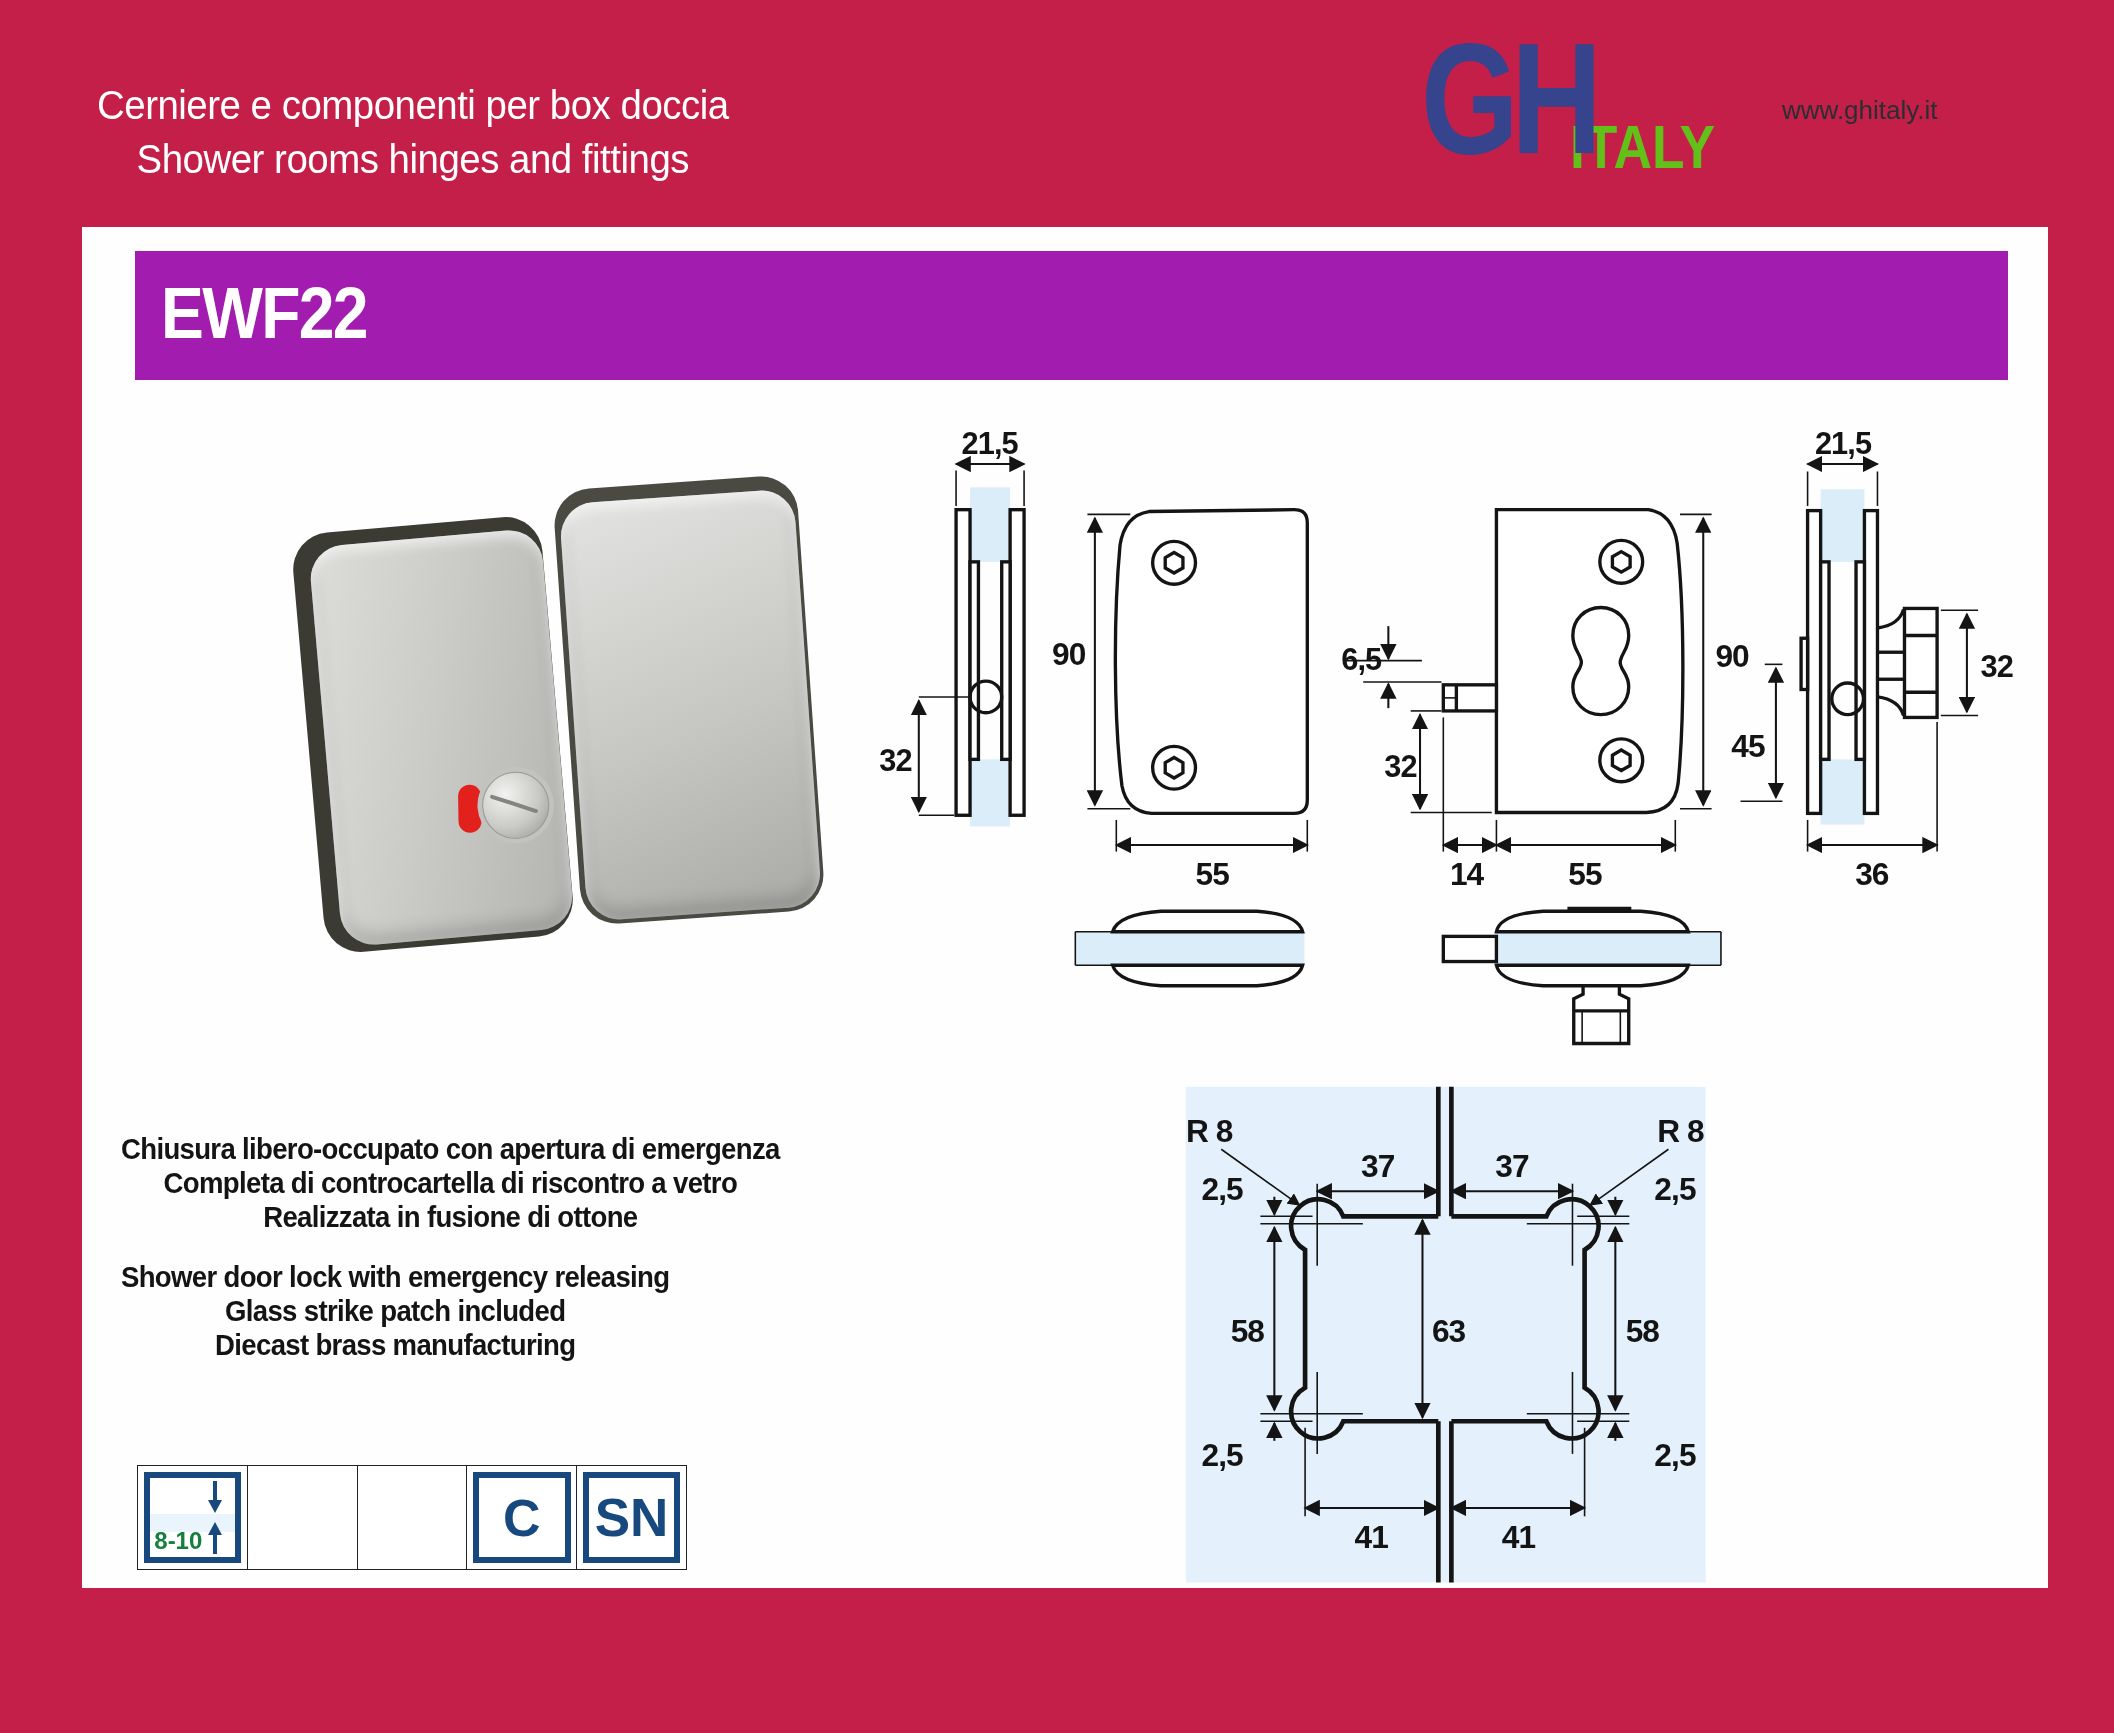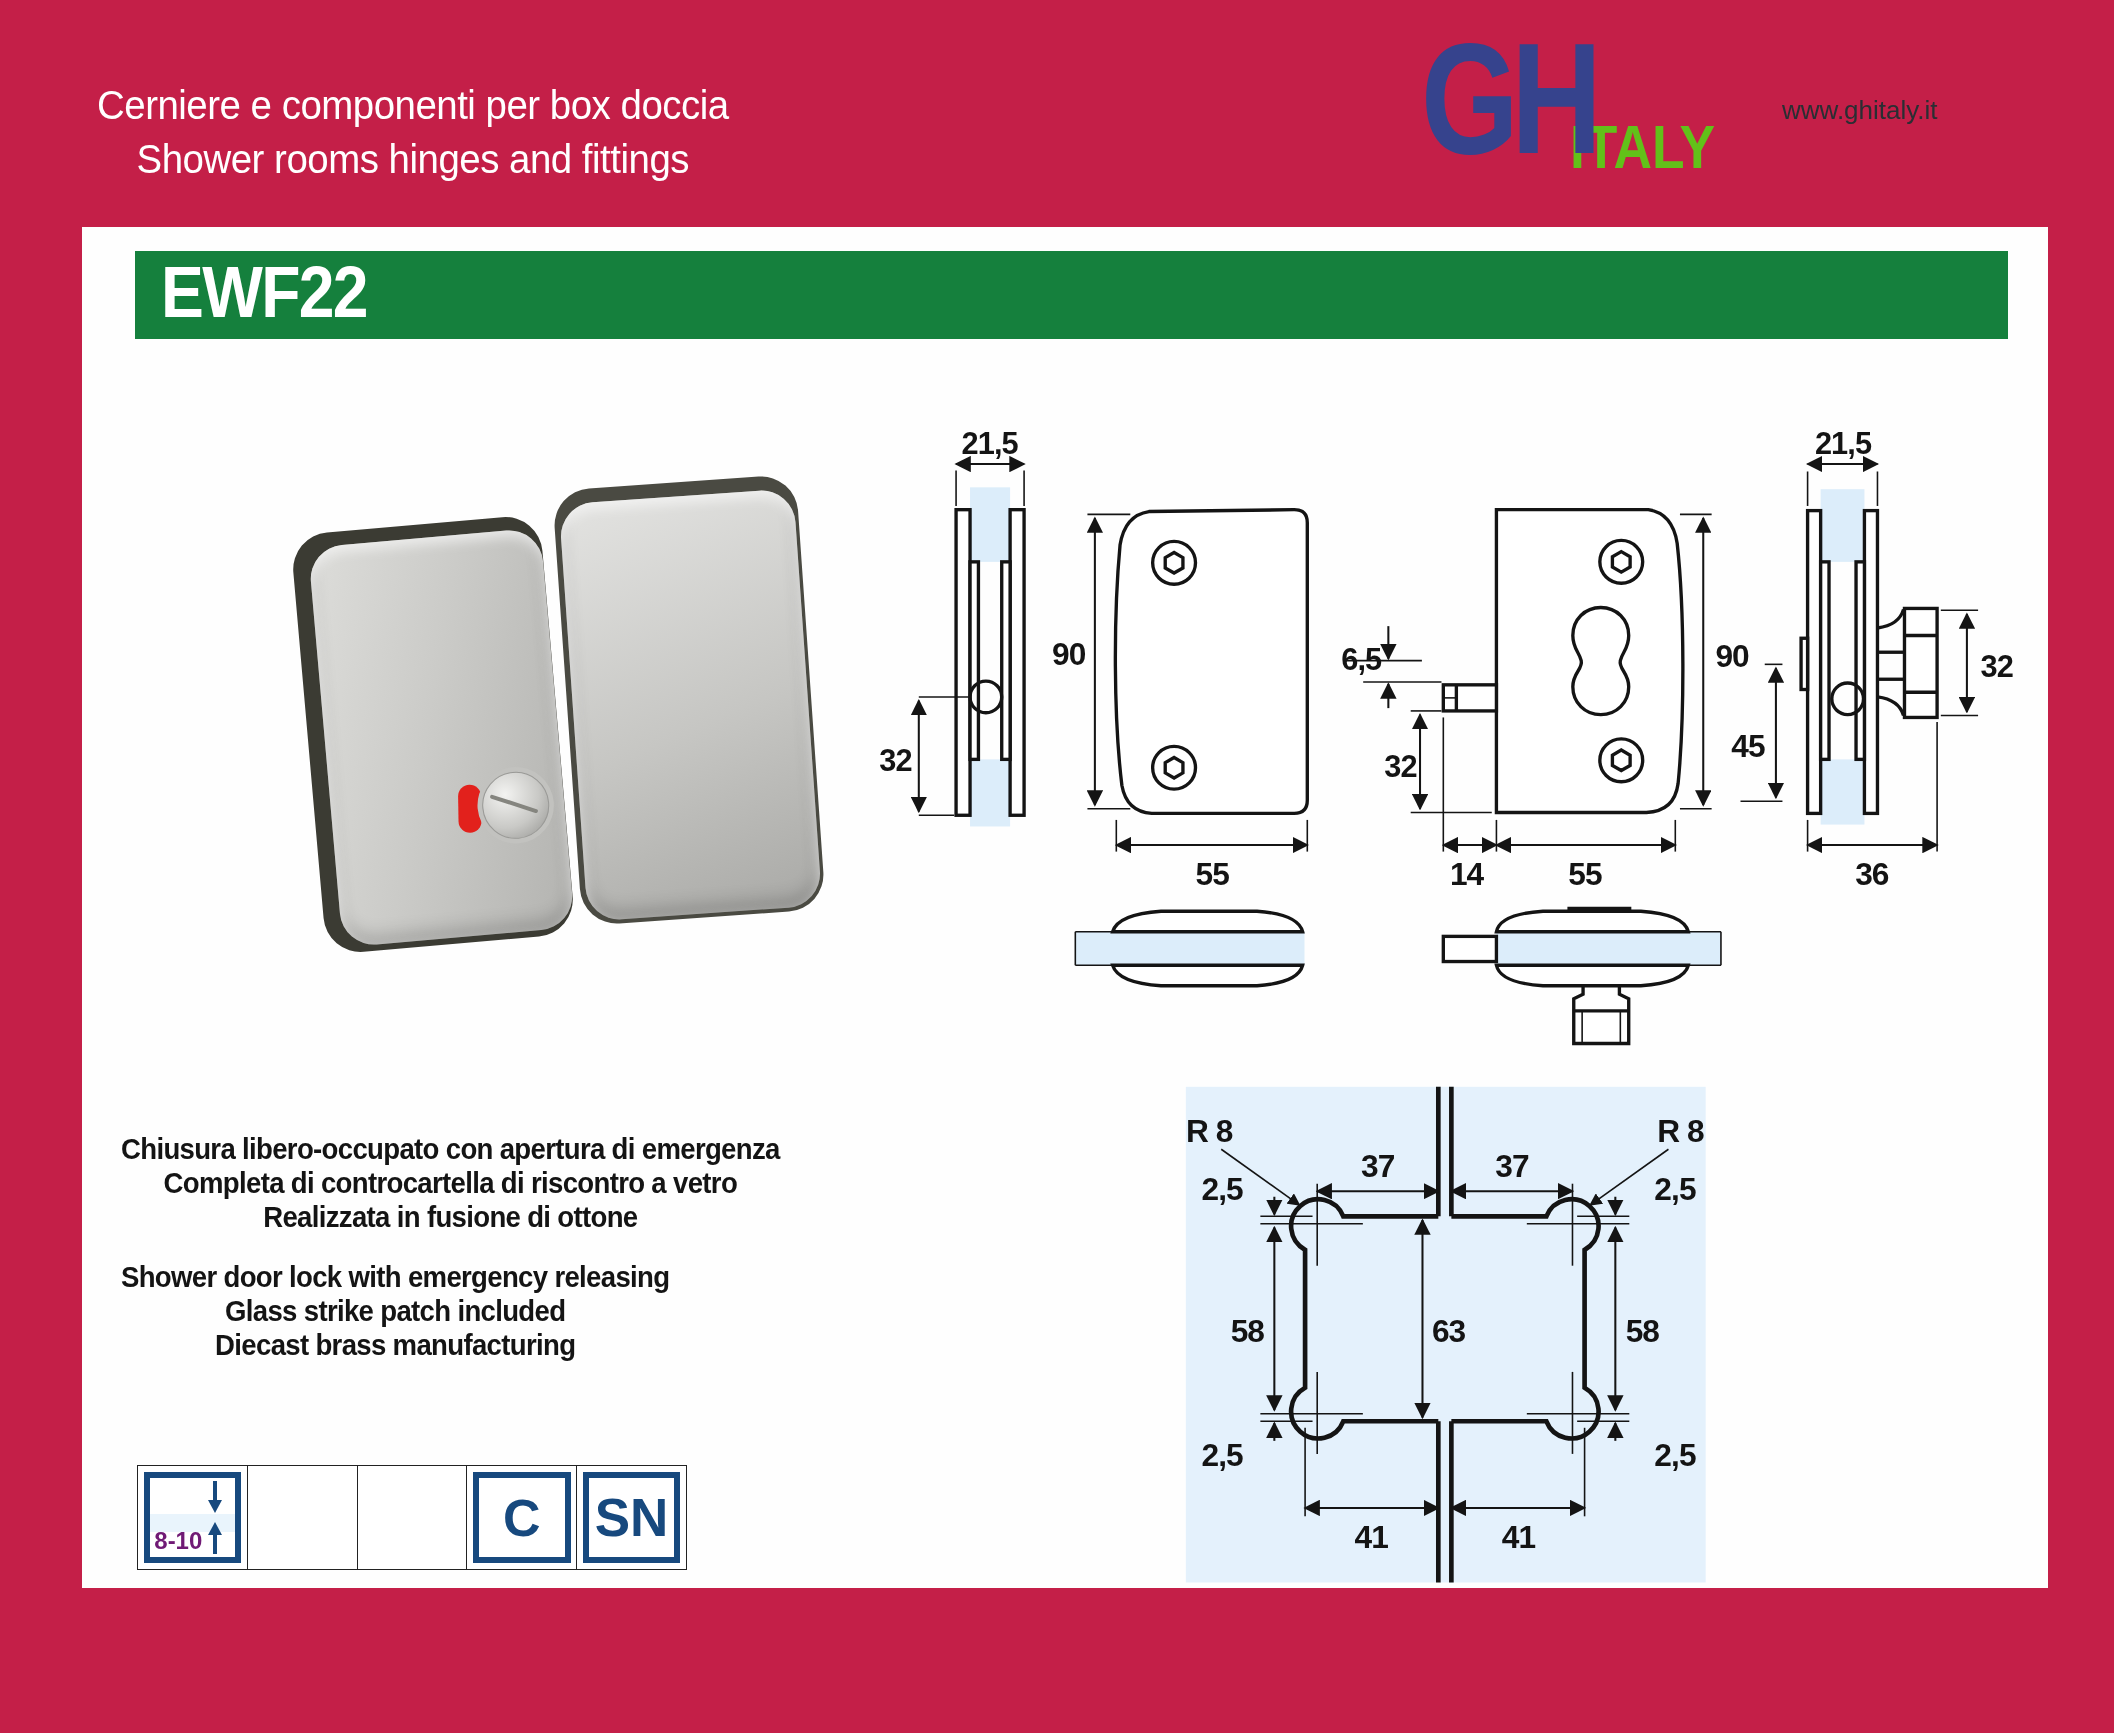--- a/index.html
+++ b/index.html
@@ -8,21 +8,21 @@
   
   .title{position:absolute;left:97px;top:78px;color:#fff;font-size:40px;line-height:54px;
          letter-spacing:-0.5px;font-weight:400;transform:scaleX(0.96);transform-origin:left top;}
   .logo-gh{position:absolute;left:1421px;top:13px;color:#36438D;font-size:157px;font-weight:700;
            letter-spacing:-9.3px;line-height:1.1;transform:scaleX(0.80);transform-origin:left top;z-index:3;}
   .logo-italy{position:absolute;left:1570px;top:116px;color:#62C119;font-size:62px;font-weight:700;
            letter-spacing:0px;line-height:1;transform:scaleX(0.86);transform-origin:left top;z-index:2;}
   .website{position:absolute;left:1782px;top:95px;color:#2A2E33;font-size:26px;font-weight:500;z-index:2;}
   
   .sheet{position:absolute;left:82px;top:227px;width:1966px;height:1361px;background:#FEFEFE;}
-  .banner{position:absolute;left:135px;top:251px;width:1873px;height:88px;background:#15803d;}
+  .banner{position:absolute;left:135px;top:251px;width:1873px;height:129px;background:#a21caf;}
   .banner-text{position:absolute;left:26px;top:50%;transform:translateY(-54%) scaleX(0.88);
         transform-origin:left center;color:#fff;font-size:73px;font-weight:700;letter-spacing:-1.9px;}
   
   .photo{position:absolute;left:252px;top:461px;width:559px;height:513px;}
   .panel-back{position:absolute;border-radius:37px;background:#3b3b33;}
   .pb-left{left:56px;top:63px;width:250px;height:421px;transform:rotate(-5deg);}
   .pb-right{left:315px;top:20.5px;width:244px;height:436px;background:#4a4a42;transform:rotate(-4deg);}
   .panel{position:absolute;border-radius:34px;box-shadow:inset 0 5.6px 13px rgba(255,255,255,.7),
          inset 0 -9.3px 17px rgba(0,0,0,.18);}
   .panel-left{left:73px;top:76px;width:233px;height:401px;transform:rotate(-5deg);
@@ -48,21 +48,21 @@
   .nbox{position:absolute;left:5.6px;top:5.6px;right:5.6px;bottom:5.6px;border:6.5px solid #17497E;
         display:flex;align-items:center;justify-content:center;}
   .nletter{color:#17497E;font-weight:700;}
   .glass-strip{position:absolute;left:0;right:0;top:36px;height:18.6px;background:#E9F4FC;}
   .ar{position:absolute;right:13px;width:0;height:0;border-left:7.5px solid transparent;
       border-right:7.5px solid transparent;}
   .ar-down{top:22.4px;border-top:13px solid #17497E;}
   .ar-up{bottom:22.4px;border-bottom:13px solid #17497E;}
   .shaft{position:absolute;right:18.6px;width:3.7px;background:#17497E;}
   .shaft-top{top:3.7px;height:20.5px;} .shaft-bot{bottom:3.7px;height:20.5px;}
-  .g-label{position:absolute;left:4.7px;bottom:2.8px;color:#701a75;font-size:24px;font-weight:700;}
+  .g-label{position:absolute;left:4.7px;bottom:2.8px;color:#15803d;font-size:24px;font-weight:700;}
   
   svg text{font-family:"Liberation Sans",sans-serif;}
   .d{font-weight:700;font-size:33px;fill:#141414;text-anchor:middle;letter-spacing:-1px;}
   .d2{font-weight:700;font-size:34px;fill:#141414;text-anchor:middle;letter-spacing:-1px;}
   .o{stroke:#141414;stroke-width:3.6;fill:#fff;}
   .on{stroke:#141414;stroke-width:3.6;fill:none;}
   .thin{stroke:#141414;stroke-width:1.7;fill:none;}
   .dim{stroke:#141414;stroke-width:2.2;fill:none;}
   .thick{stroke:#141414;stroke-width:5;fill:none;}
   .glass{fill:#DCEDFA;}

